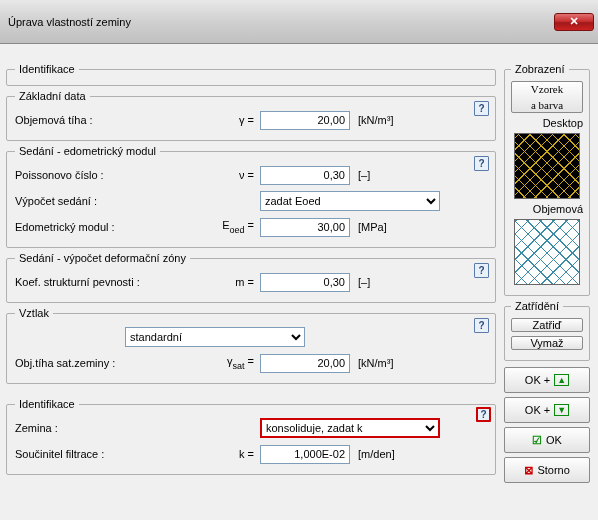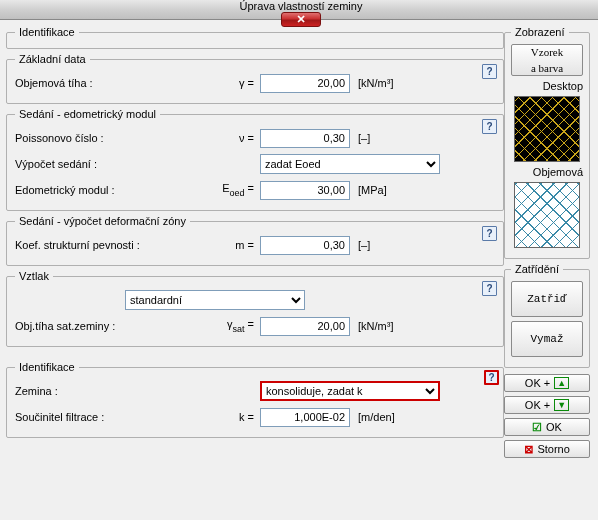--- a/index.html
+++ b/index.html
@@ -6,39 +6,38 @@
   body {
     margin: 0;
     font-family: Tahoma, "Segoe UI", Arial, sans-serif;
     font-size: 11px;
     background: #f0f0f0;
     width: 598px;
     height: 520px;
     overflow: hidden;
   }
   .titlebar {
-    height: 20px;
+    height: 44px;
     background: linear-gradient(to bottom, #e8e8e8 0%, #d0d0d0 50%, #c0c0c0 100%);
     border-bottom: 1px solid #888;
     display: flex;
     align-items: center;
     padding: 0 4px 0 8px;
     justify-content: space-between;
-    flex-direction: column;
   }
   .titlebar .title { color: #000; }
   .close-btn {
     width: 40px; height: 18px;
     background: linear-gradient(to bottom,#e07070,#c93030 45%,#a01818 55%,#c22);
     border: 1px solid #7a1010; border-radius: 3px;
     color: #fff; font-weight: bold; font-size: 11px;
     display: flex; align-items: center; justify-content: center;
     cursor: pointer;
   }
-  .content { display: flex; padding: 6px 8px 6px 6px; gap: 0; }
+  .content { display: flex; padding: 19px 8px 6px 6px; gap: 8px; }
   .left { flex: 1; }
   .right { width: 86px; }
   fieldset {
     border: 1px solid #b0b0b0;
     border-radius: 2px;
     margin: 0 0 4px 0;
     padding: 4px 8px 6px 8px;
     position: relative;
   }
   legend { padding: 0 4px; color: #000; font-size: 11px; }
@@ -81,29 +80,29 @@
     cursor: pointer;
     border-radius: 1px;
   }
   .help-hl { border: 2px solid #c00; right: 4px; top: -3px; }
   .right fieldset { padding: 6px 6px; margin-bottom: 4px; }
   .btn {
     display: flex;
     align-items: center;
     justify-content: center;
     gap: 4px;
-    height: 18px;
+    height: 26px;
     border: 1px solid #8a8a8a;
     border-radius: 2px;
     background: linear-gradient(to bottom,#fefefe,#e4e4e4);
     cursor: pointer;
     margin-bottom: 4px;
     font-size: 11px;
   }
-  .btn-small { height: 36px; font-family: Liberation Mono, monospace; }
+  .btn-small { height: 14px; }
   .sample-btn { height: 32px; flex-direction: column; line-height: 1.1; font-family: Liberation Serif, serif; }
   .swatch {
     width: 66px; height: 66px;
     border: 1px solid #666;
     margin: 4px auto;
   }
   .swatch-desktop { 
     background-color: #000;
     background-image: repeating-linear-gradient(45deg,transparent,transparent 7px,#caa61a 7px,#caa61a 8px),
                       repeating-linear-gradient(-45deg,transparent,transparent 7px,#caa61a 7px,#caa61a 8px);

